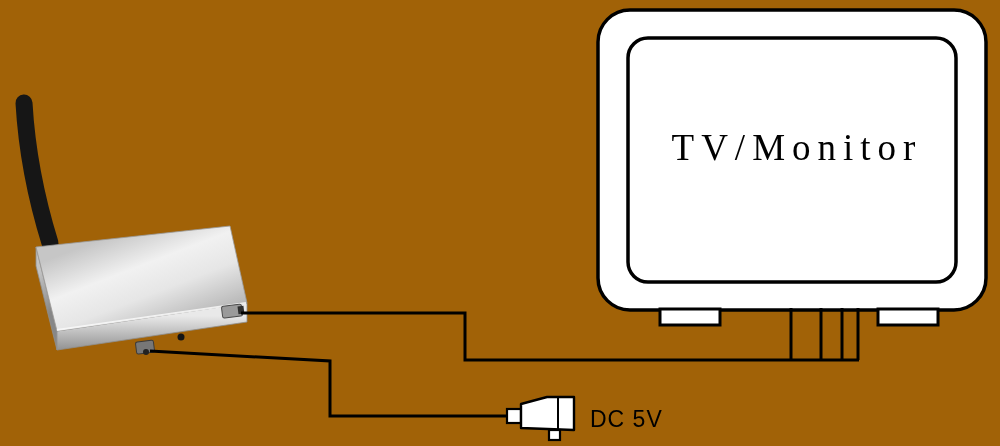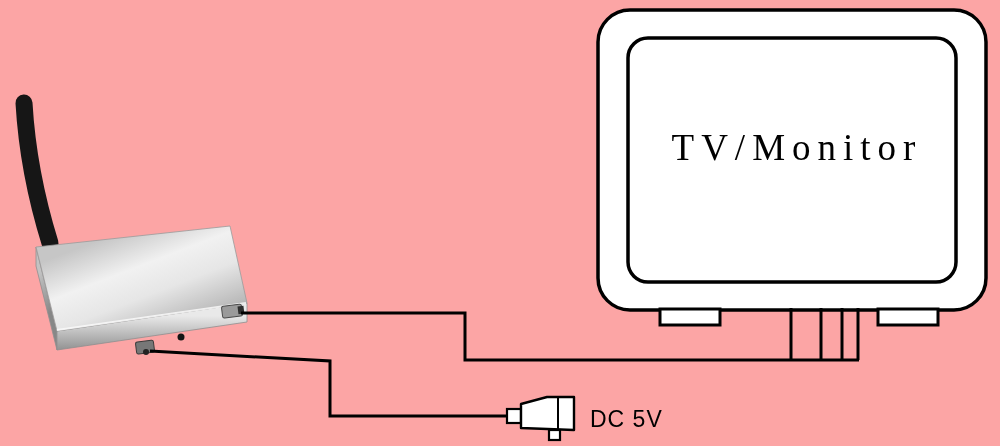--- a/index.html
+++ b/index.html
@@ -4,21 +4,21 @@
 <style>
   html, body {
     margin: 0;
     padding: 0;
     background: #ffffff;
   }
   .stage {
     position: relative;
     width: 1000px;
     height: 446px;
-    background: #fca5a5;
+    background: #a16207;
     overflow: hidden;
     font-family: "Liberation Sans", sans-serif;
   }
   svg { display: block; }
   .tv-label {
     font-family: "Liberation Serif", serif;
     font-size: 37px;
     letter-spacing: 7px;
     fill: #000000;
   }

